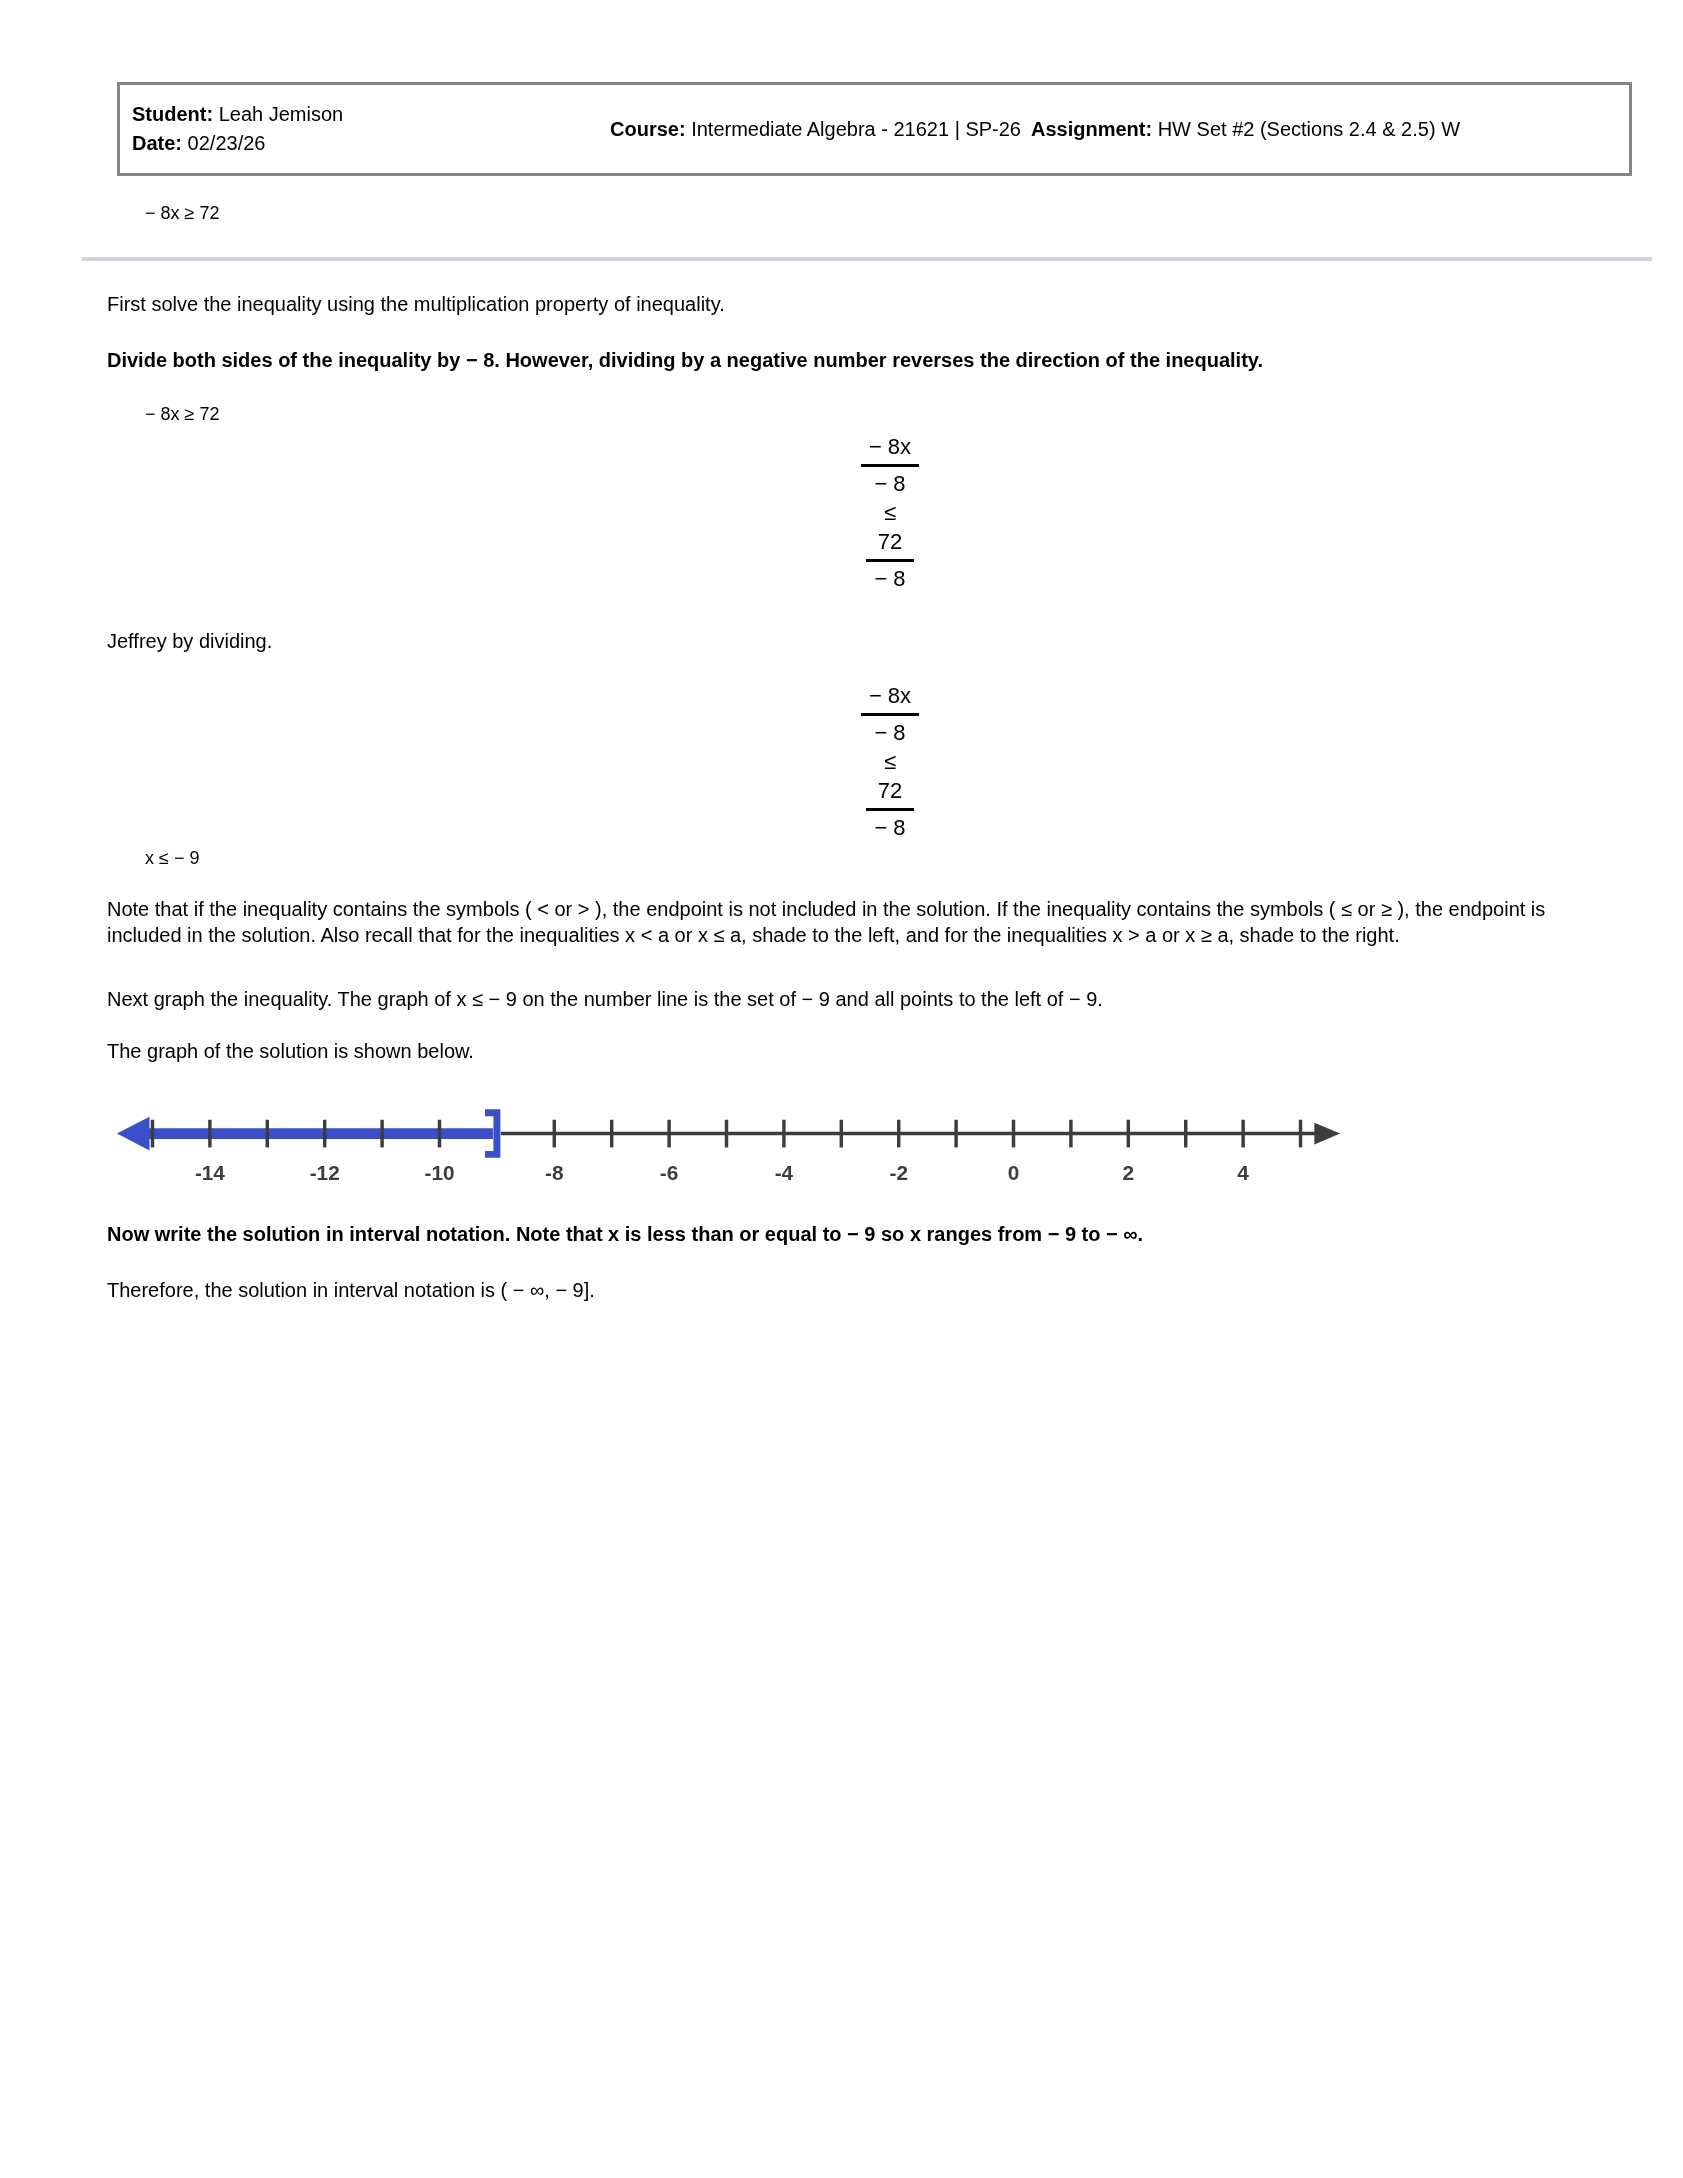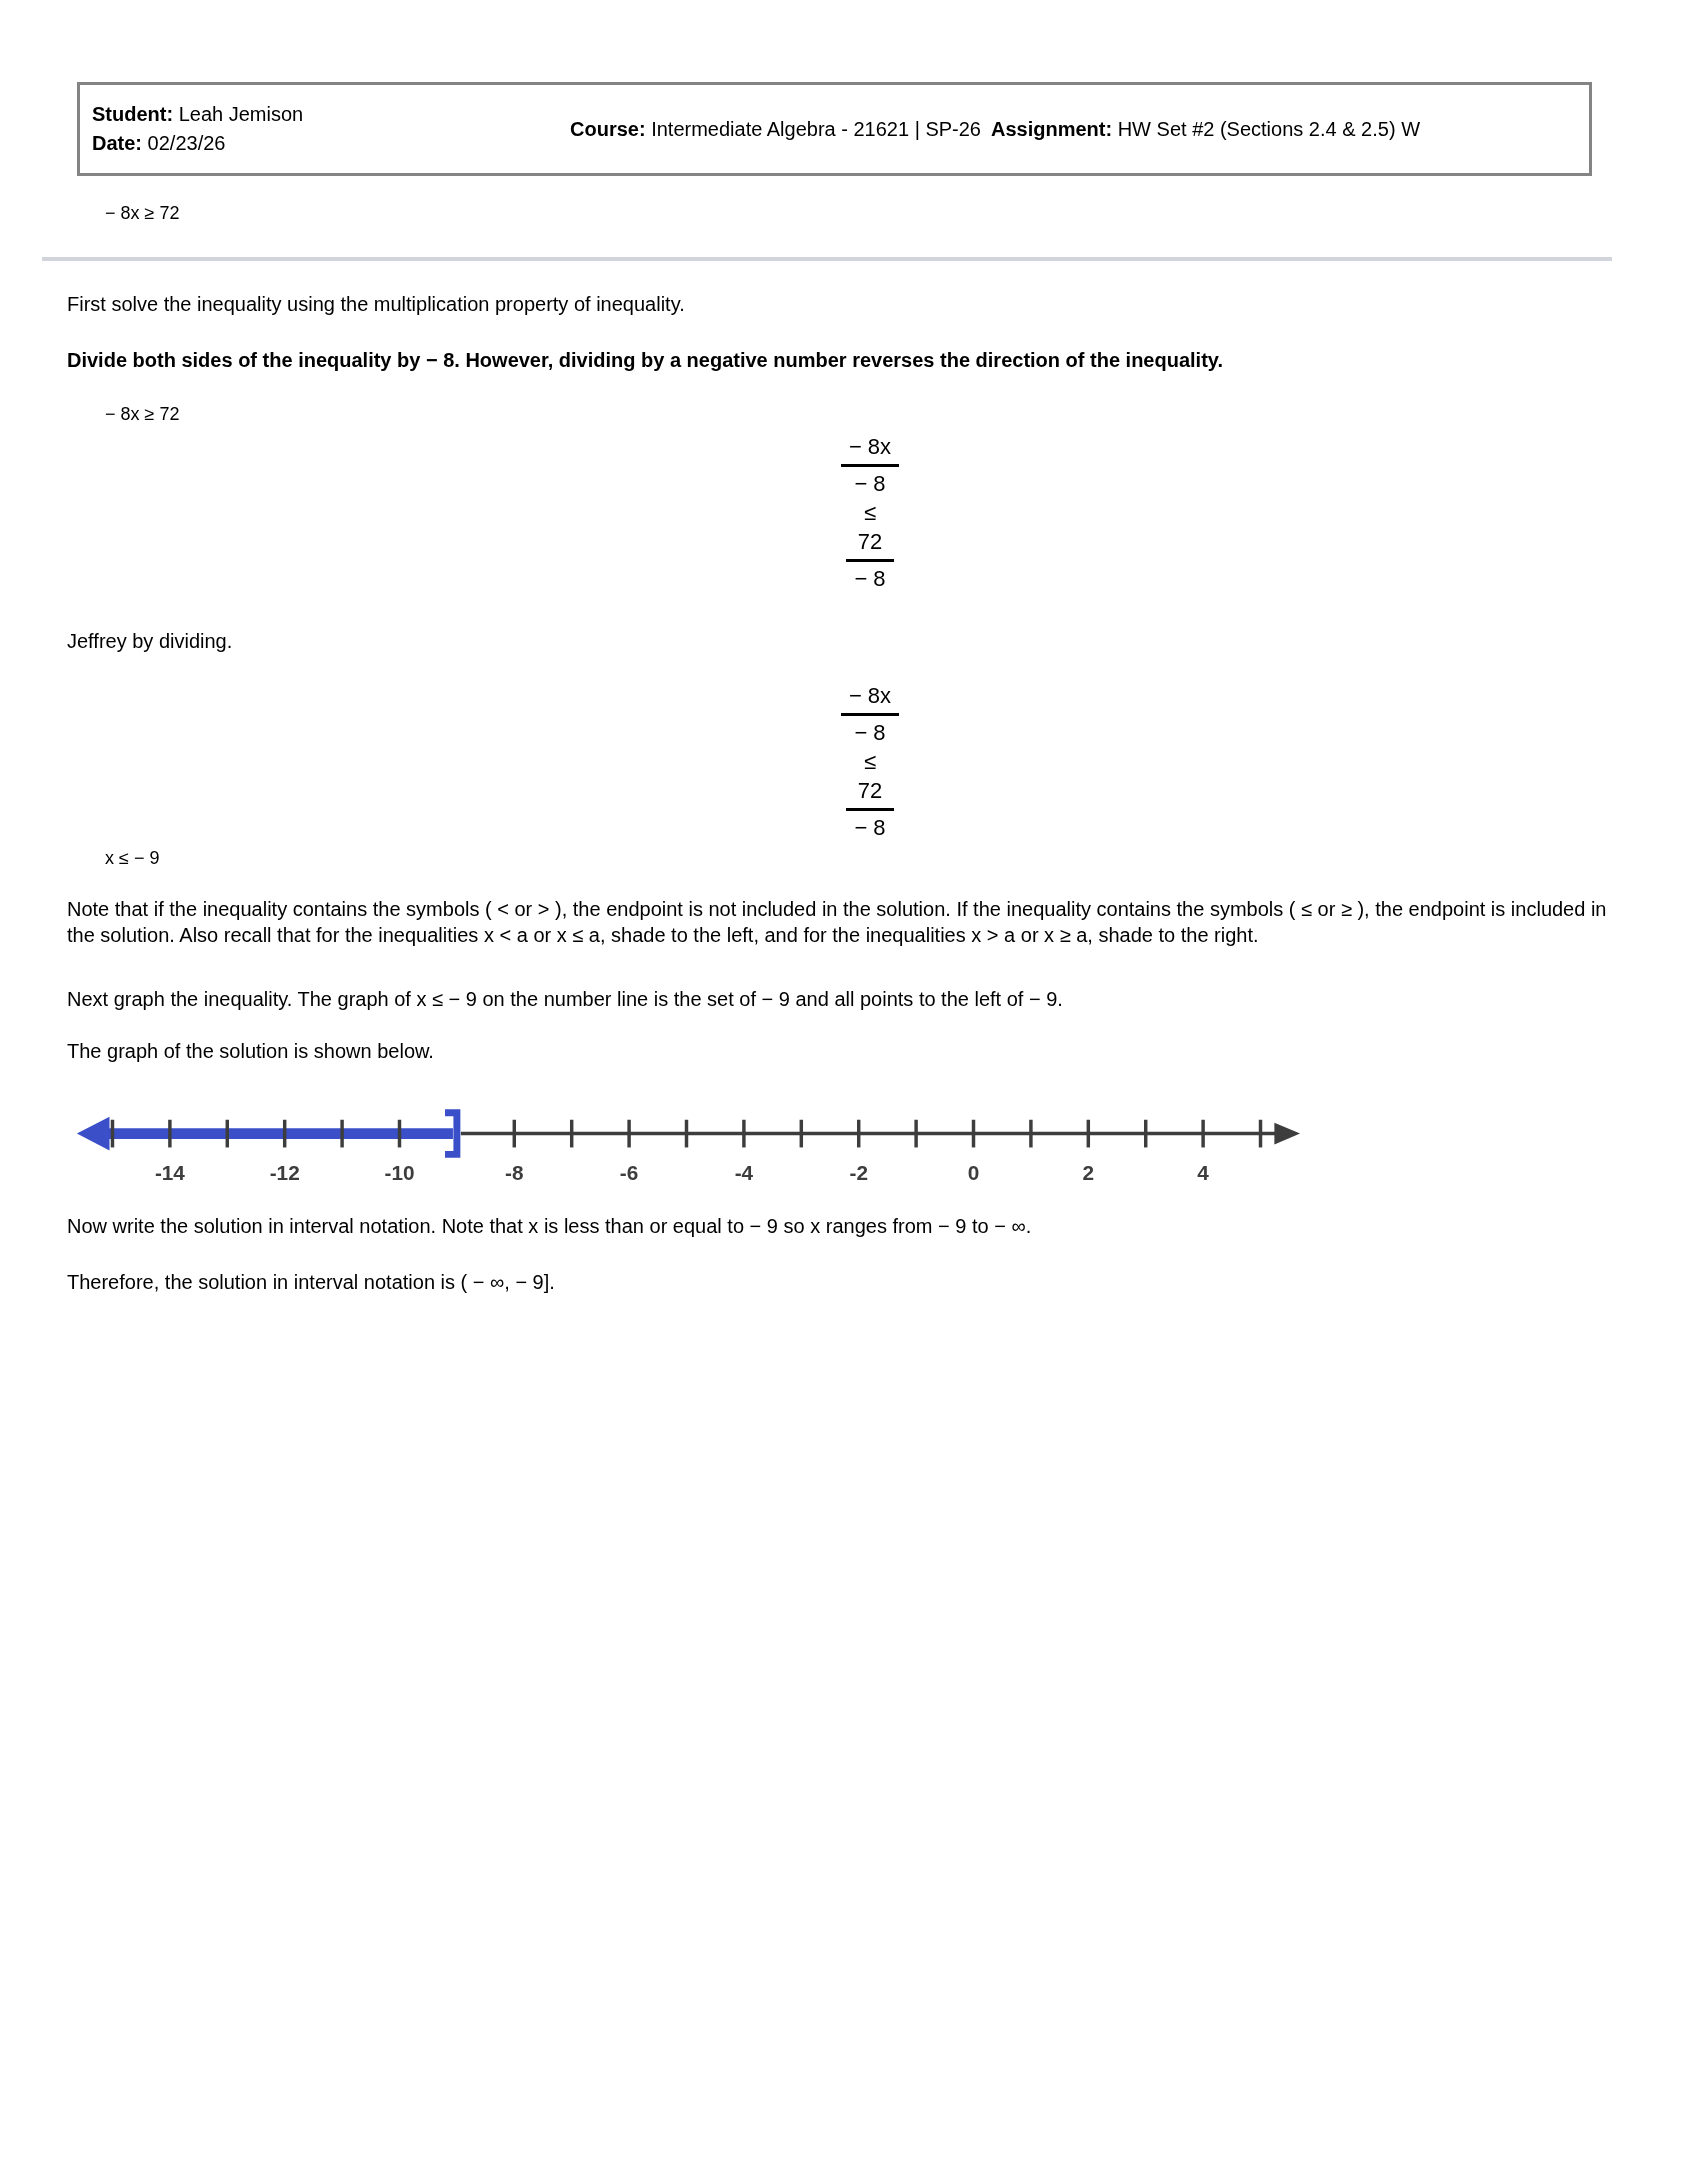--- a/index.html
+++ b/index.html
@@ -1,19 +1,19 @@
 <!DOCTYPE html>
 <html><head>
 <meta charset="utf-8">
 <style>
   * { margin:0; padding:0; box-sizing:border-box; }
   html,body { background:#ffffff; }
   .page {
     position:relative; width:1683px; height:2178px; background:#ffffff;
-    font-family:"Liberation Sans", sans-serif; color:#000000; overflow:hidden;
+    font-family:"Liberation Sans", sans-serif; color:#000000; overflow:hidden;padding-left:40px;
   }
   .content { padding:82px 69px 0 67px; font-size:20px; line-height:1.3; }
 
   
   .hdr-box {
     display:flex; align-items:center;
     border:3px solid #848484; margin-left:10px; width:1515px;
     min-height:94px; padding:8px 12px; font-size:20px; line-height:1.45;
   }
   .hdr-left { flex:0 0 478px; }
@@ -134,18 +134,18 @@
           <text x="456" y="87" text-anchor="middle" font-size="21" font-weight="bold" fill="#3D3D3D">-8</text>
           <text x="572" y="87" text-anchor="middle" font-size="21" font-weight="bold" fill="#3D3D3D">-6</text>
           <text x="688" y="87" text-anchor="middle" font-size="21" font-weight="bold" fill="#3D3D3D">-4</text>
           <text x="804" y="87" text-anchor="middle" font-size="21" font-weight="bold" fill="#3D3D3D">-2</text>
           <text x="920" y="87" text-anchor="middle" font-size="21" font-weight="bold" fill="#3D3D3D">0</text>
           <text x="1036" y="87" text-anchor="middle" font-size="21" font-weight="bold" fill="#3D3D3D">2</text>
           <text x="1152" y="87" text-anchor="middle" font-size="21" font-weight="bold" fill="#3D3D3D">4</text>
         </svg>
     </div>
 
-    <p class="para" style="margin-top:14px;">Now write the solution in interval notation. Note that x is less than or equal to − 9 so x ranges from − 9 to − ∞.</p>
+    <p class="para" style="margin-top:22px;font-weight:bold;">Now write the solution in interval notation. Note that x is less than or equal to − 9 so x ranges from − 9 to − ∞.</p>
     <p class="para" style="margin-top:30px;">Therefore, the solution in interval notation is ( − ∞, − 9].</p>
 
   </div>
 </div>
 
 
 </body></html>

